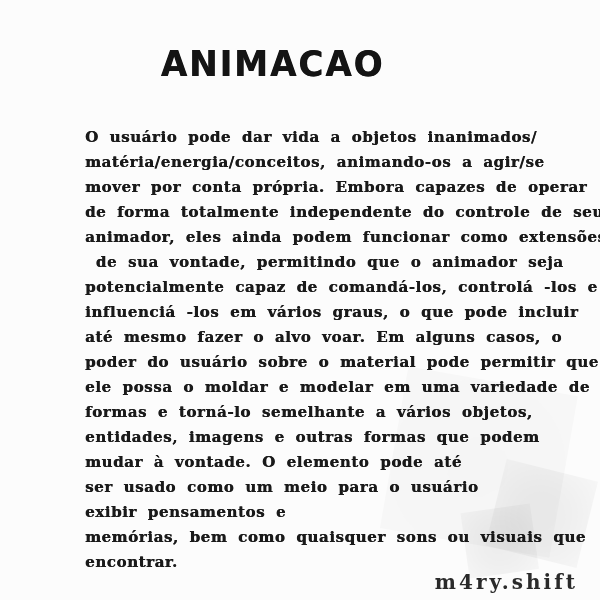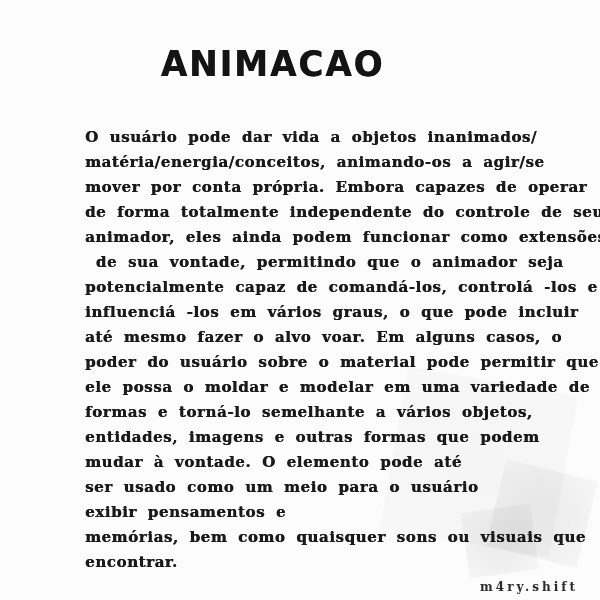--- a/index.html
+++ b/index.html
@@ -54,21 +54,21 @@
     width: 600px;
     height: 600px;
     pointer-events: none;
   }
   .watermark {
     position: absolute;
     right: 22px;
     bottom: 6px;
     font-family: "DejaVu Serif", serif;
     font-weight: 700;
-    font-size: 12px;
+    font-size: 20px;
     letter-spacing: 3px;
     color: #2a2a2a;
   }
 </style>
 </head>
 <body>
 
 <div id="canvas">
 
   <h1 class="title">ANIMACAO</h1>

